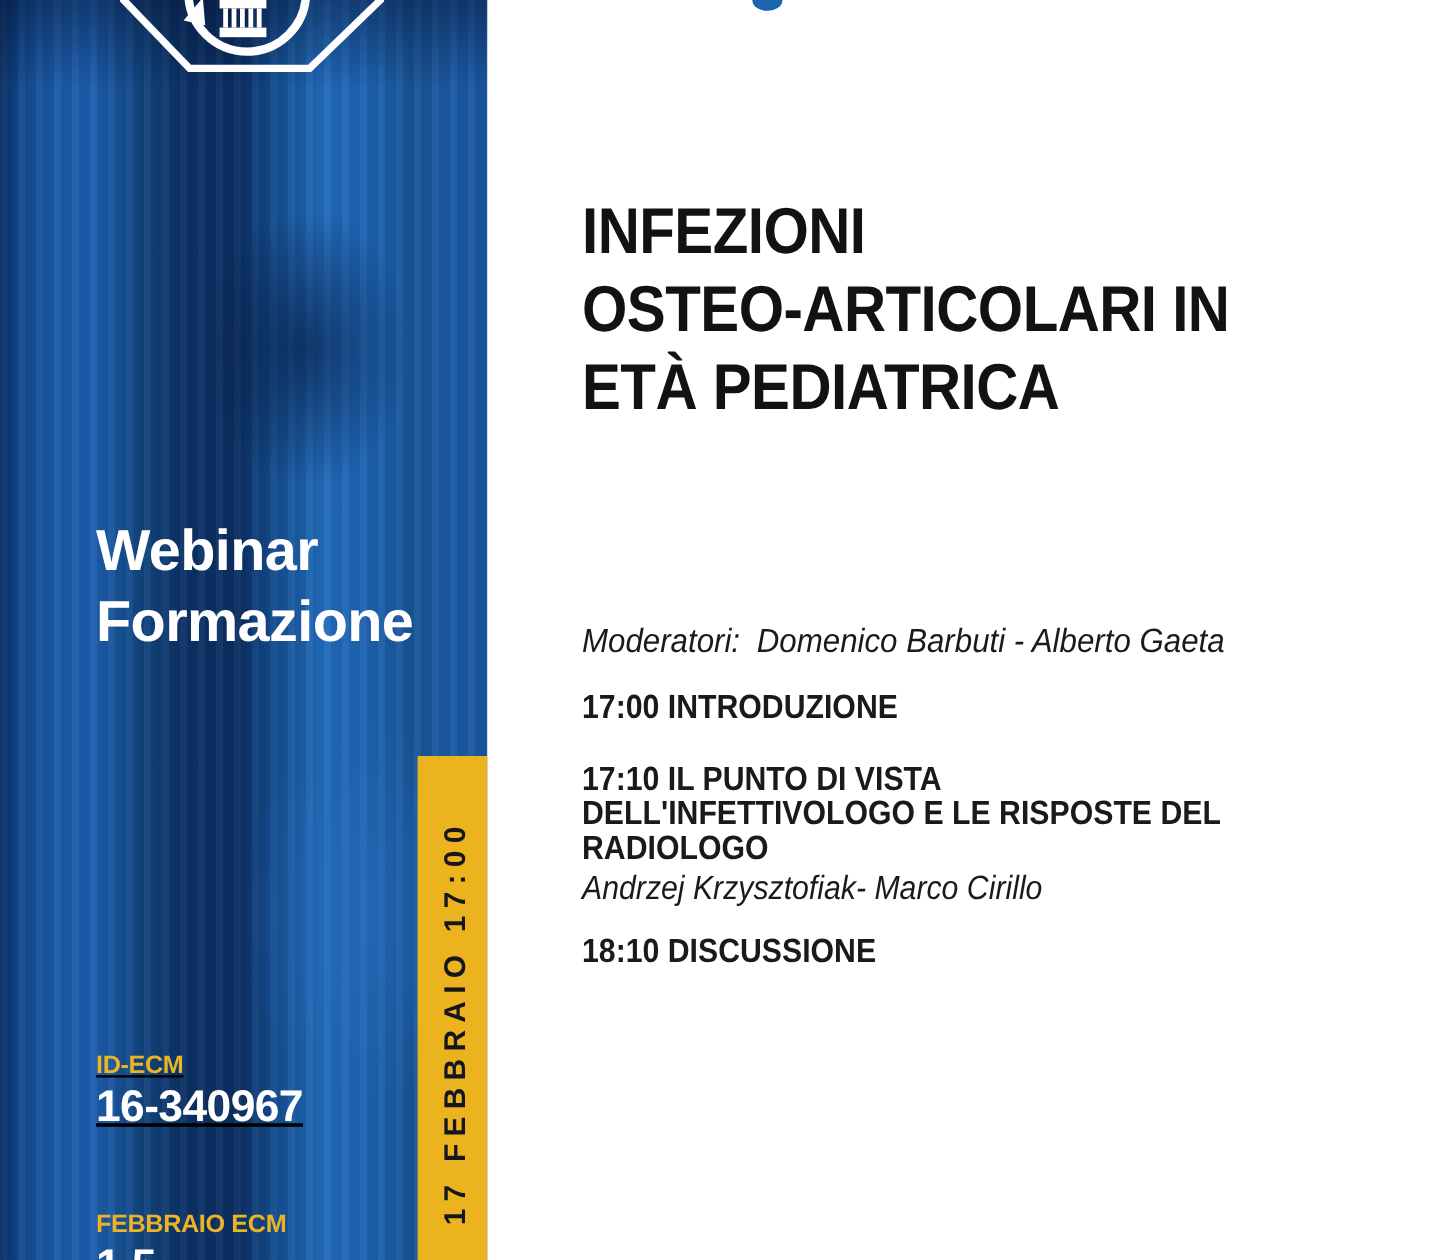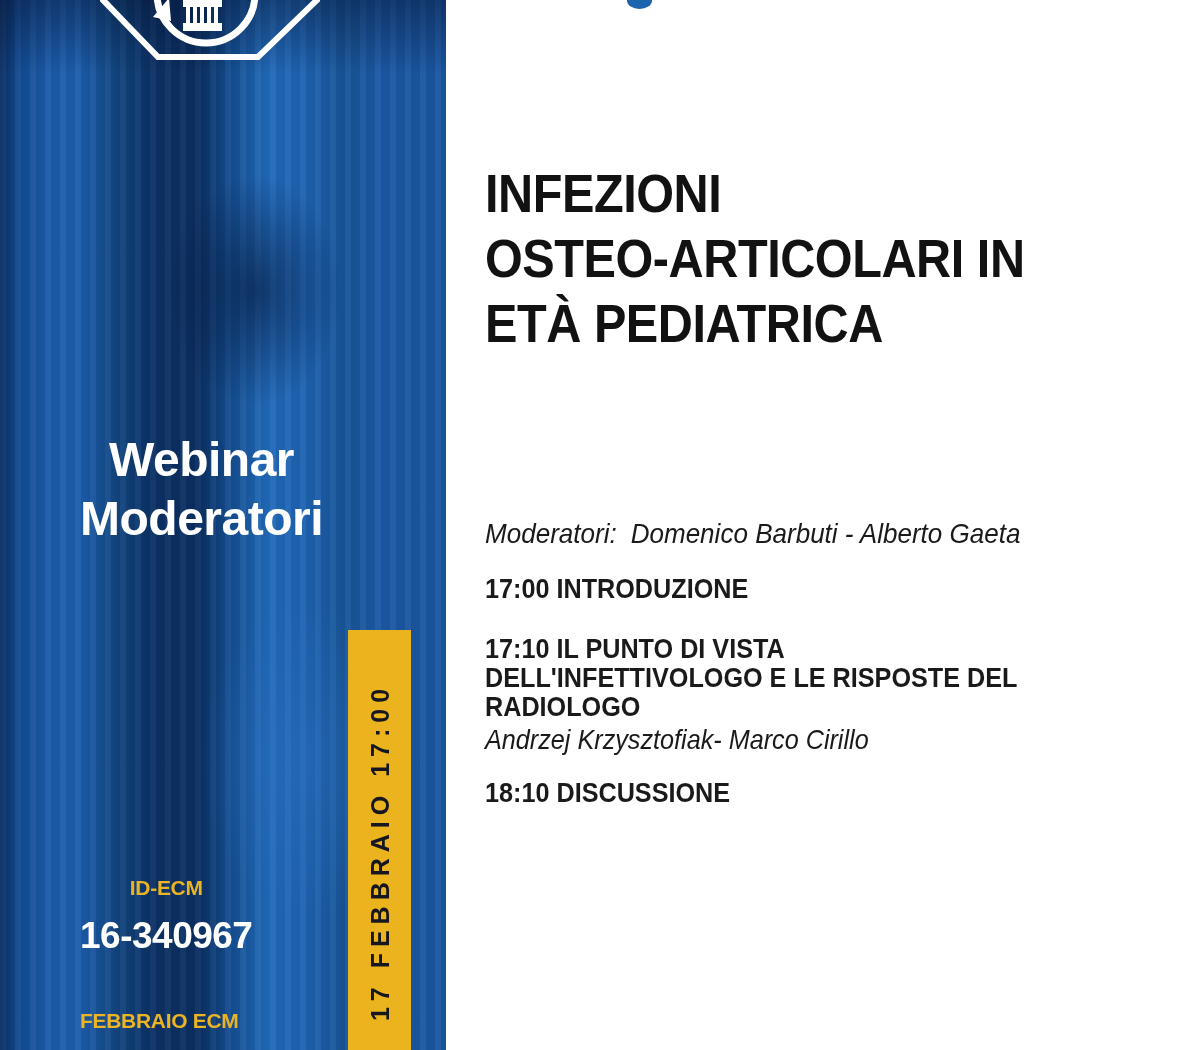--- a/index.html
+++ b/index.html
@@ -4,43 +4,42 @@
 <style>
   html,body{margin:0;padding:0;}
   body{
     width:1200px;height:1050px;overflow:hidden;background:#ffffff;
     font-family:"Liberation Sans", sans-serif;position:relative;
   }
   .poster{position:absolute;inset:0;width:1200px;height:1050px;}
 
   
   .panel{
-    position:absolute;left:0;top:0;width:446px;height:1050px;overflow:hidden;
+    position:absolute;left:0;top:0;width:406px;height:1050px;overflow:hidden;
     background:
       linear-gradient(180deg, rgba(4,16,45,0.45) 0%, rgba(4,16,45,0) 7%),
       radial-gradient(ellipse 120px 160px at 255px 290px, rgba(5,22,55,0.60), rgba(5,22,55,0) 72%),
       radial-gradient(ellipse 150px 230px at 305px 760px, rgba(45,115,195,0.40), rgba(45,115,195,0) 70%),
       repeating-linear-gradient(90deg, rgba(255,255,255,0.035) 0 6px, rgba(0,0,0,0.055) 6px 15px),
       linear-gradient(90deg,
         #0a2e63 0px,#134b92 18px,#1c5cab 48px,#1d5fb0 78px,#12457f 118px,
         #0c3266 152px,#0b2f62 198px,#155094 232px,#226bbb 268px,#1e63b2 306px,
         #185598 344px,#1c5aa6 378px,#1a57a2 411px);
-    text-align: center;
   }
   .logo{position:absolute;left:95px;top:-105px;}
 
   .event-type{
     position:absolute;left:80px;top:430px;color:#ffffff;
     font-weight:700;font-size:48px;line-height:59px;letter-spacing:-0.5px;
   }
   .info-block{position:absolute;left:80px;}
-  .id-block{top:876px;}
+  .id-block{top:876px;text-decoration:underline;}
   .crediti-block{top:1009px;}
   .y-label{color:#EAB425;font-weight:700;font-size:21px;letter-spacing:-0.3px;}
-  .w-value{color:#ffffff;font-weight:700;font-size:37px;margin-top:15px;letter-spacing:-0.5px;}
+  .w-value{color:#ffffff;font-weight:700;font-size:37px;margin-top:1px;letter-spacing:-0.5px;}
 
   
   .ribbon{
     position:absolute;left:348px;top:630px;width:63px;height:420px;background:#EBB41F;
   }
   .ribbon-text{
     position:absolute;left:50%;top:calc(50% + 12px);
     transform:translate(-50%,-50%) rotate(-90deg);
     white-space:nowrap;font-weight:700;font-size:25px;letter-spacing:6px;color:#15161f;
   }
@@ -88,21 +87,21 @@
       <rect x="91" y="112" width="4" height="16" fill="#ffffff"></rect>
       <rect x="98" y="112" width="4" height="16" fill="#ffffff"></rect>
       <rect x="105" y="112" width="4" height="16" fill="#ffffff"></rect>
       <rect x="112" y="112" width="4" height="16" fill="#ffffff"></rect>
       <rect x="119" y="112" width="4" height="16" fill="#ffffff"></rect>
       <rect x="88" y="128" width="39" height="8" fill="#ffffff"></rect>
     </svg>
 
     <div class="event-type">
       <div>Webinar</div>
-      <div>Moderatori</div>
+      <div>Formazione</div>
     </div>
 
     <div class="info-block id-block">
       <div class="y-label">ID-ECM</div>
       <div class="w-value">16-340967</div>
     </div>
 
     <div class="info-block crediti-block">
       <div class="y-label">FEBBRAIO ECM</div>
       <div class="w-value">1.5</div>

